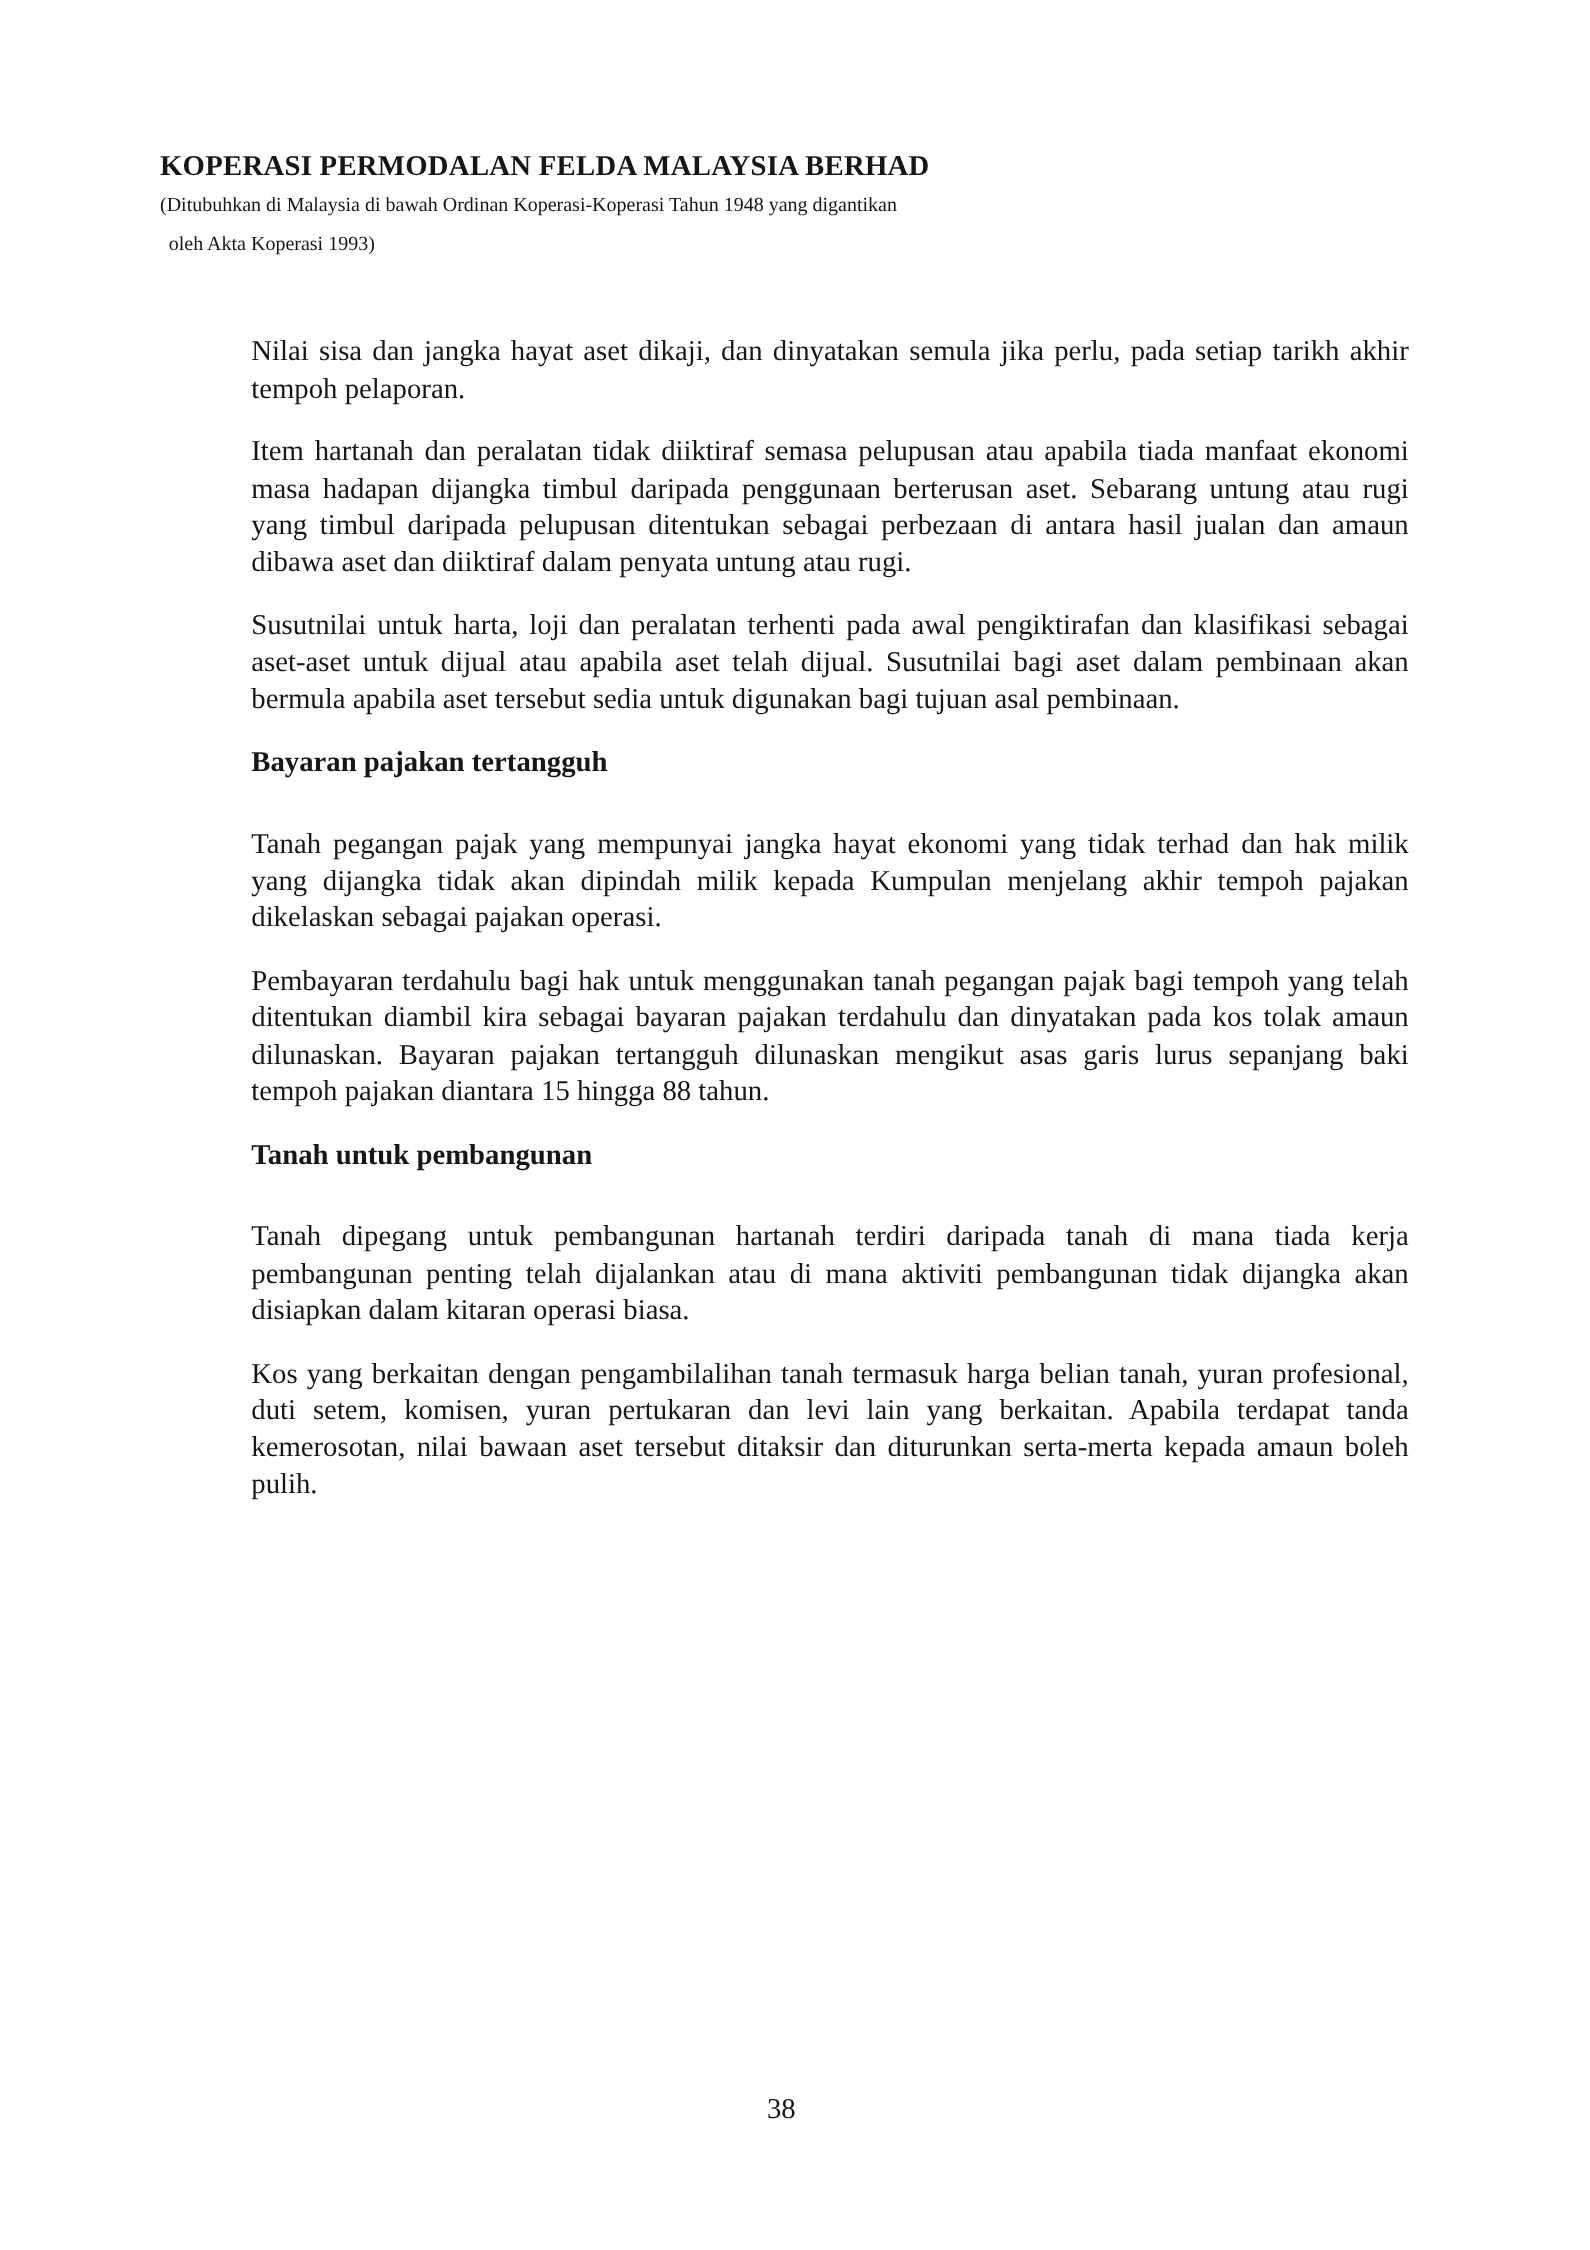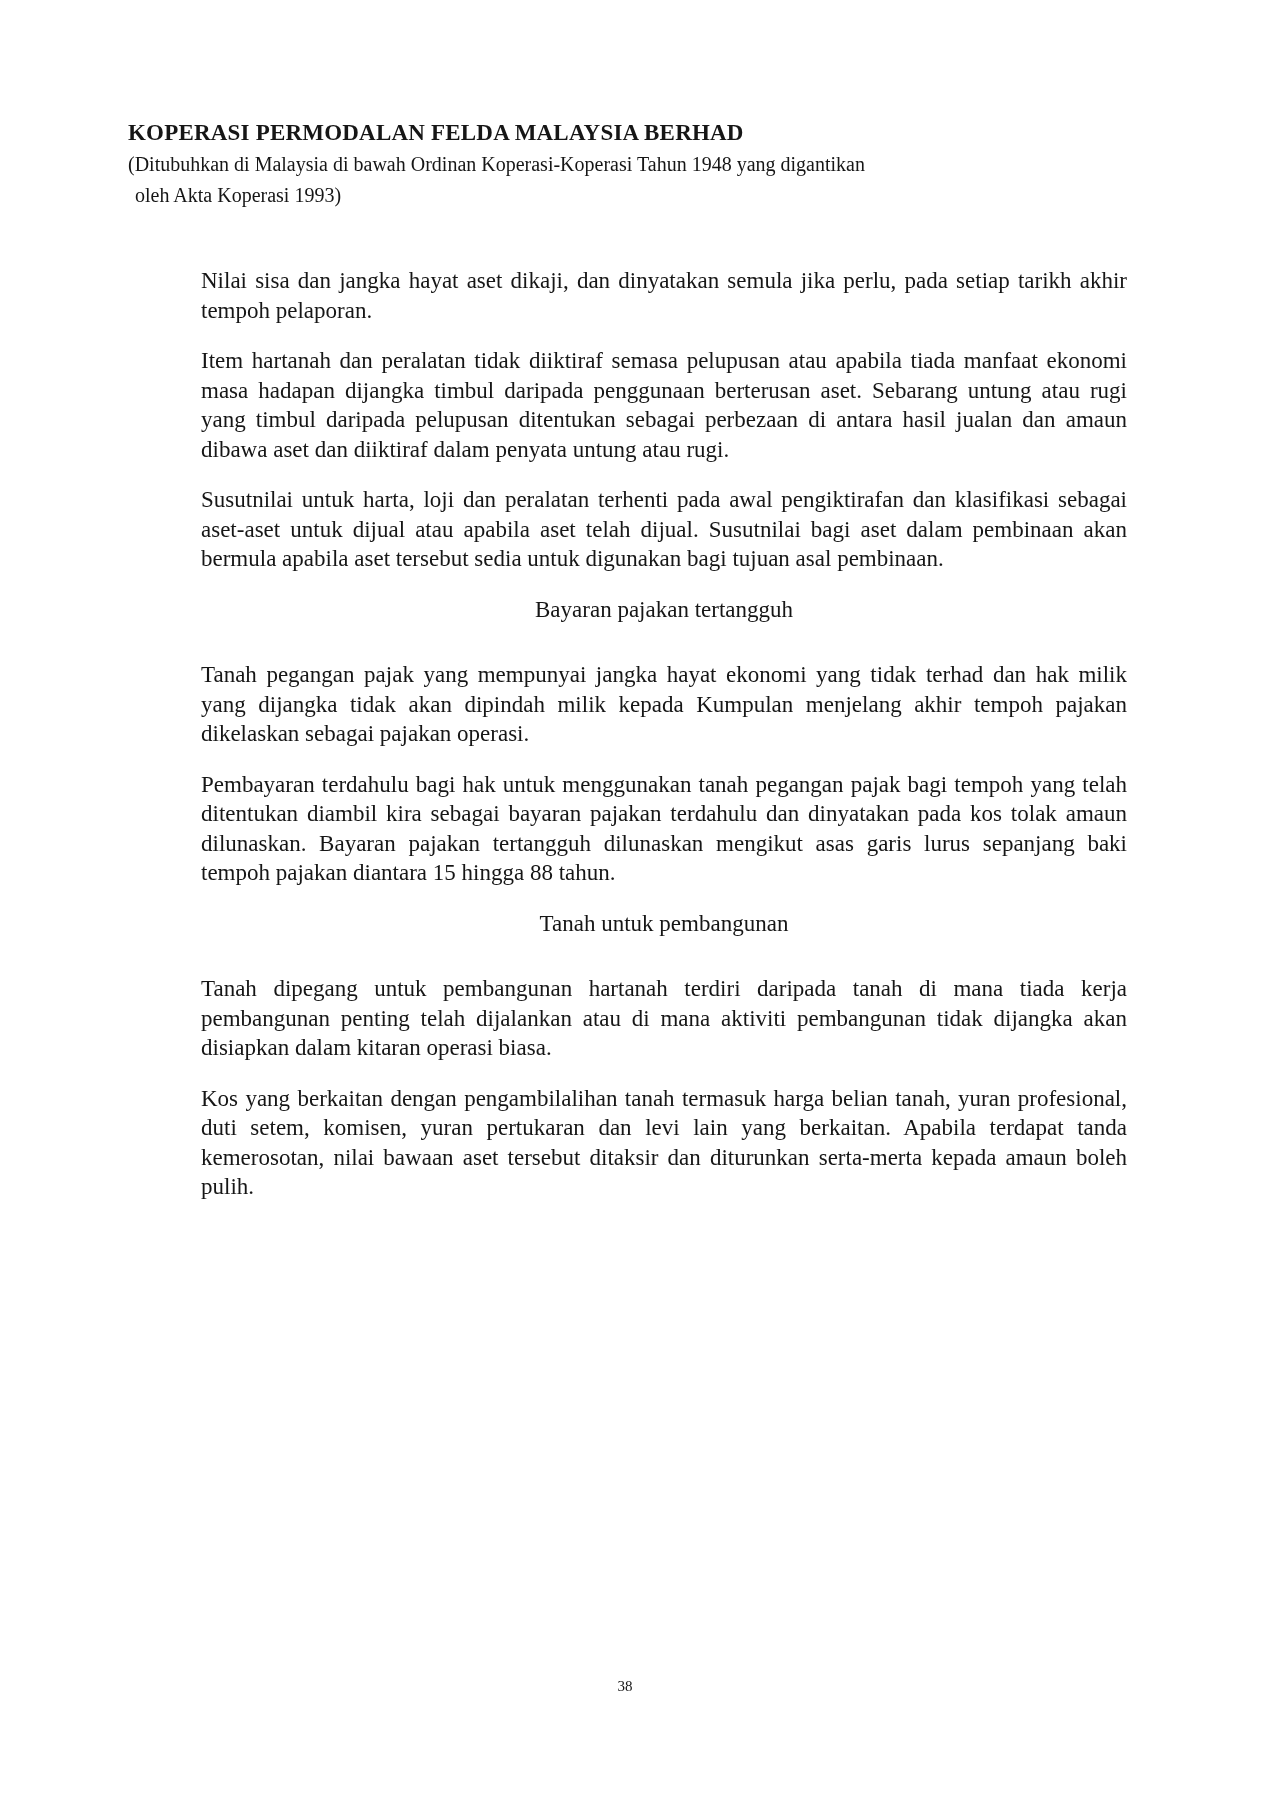--- a/index.html
+++ b/index.html
@@ -24,53 +24,53 @@
     top: 116px;
     width: 1020px;
   }
   .doc-title {
     font-weight: bold;
     font-size: 23px;
     line-height: 33px;
     letter-spacing: 0.2px;
   }
   .doc-subtitle {
-    font-size: 20px;
+    font-size: 16px;
     line-height: 31px;
   }
   .subtitle-line2 {
     padding-left: 7px;
   }
   .doc-body {
     position: absolute;
     left: 201px;
     top: 266px;
     width: 926px;
     font-size: 23px;
     line-height: 29.5px;
   }
   .doc-body p {
     margin: 0 0 21px 0;
     text-align: justify;
     text-justify: inter-word;
   }
   .section-heading {
     font-size: 23px;
-    font-weight: normal;
+    font-weight: bold;
     line-height: 29.5px;
     margin: 2px 0 36px 0;
-    text-align: center;
+    text-align: left;
   }
   .page-number {
     position: absolute;
     left: 0;
     right: 22px;
     top: 1672px;
     text-align: center;
-    font-size: 15px;
+    font-size: 23px;
     line-height: 29px;
   }
 </style>
 </head>
 <body>
 
 <div class="page">
 
   <div class="doc-header">
     <div class="doc-title">KOPERASI PERMODALAN FELDA MALAYSIA BERHAD</div>

